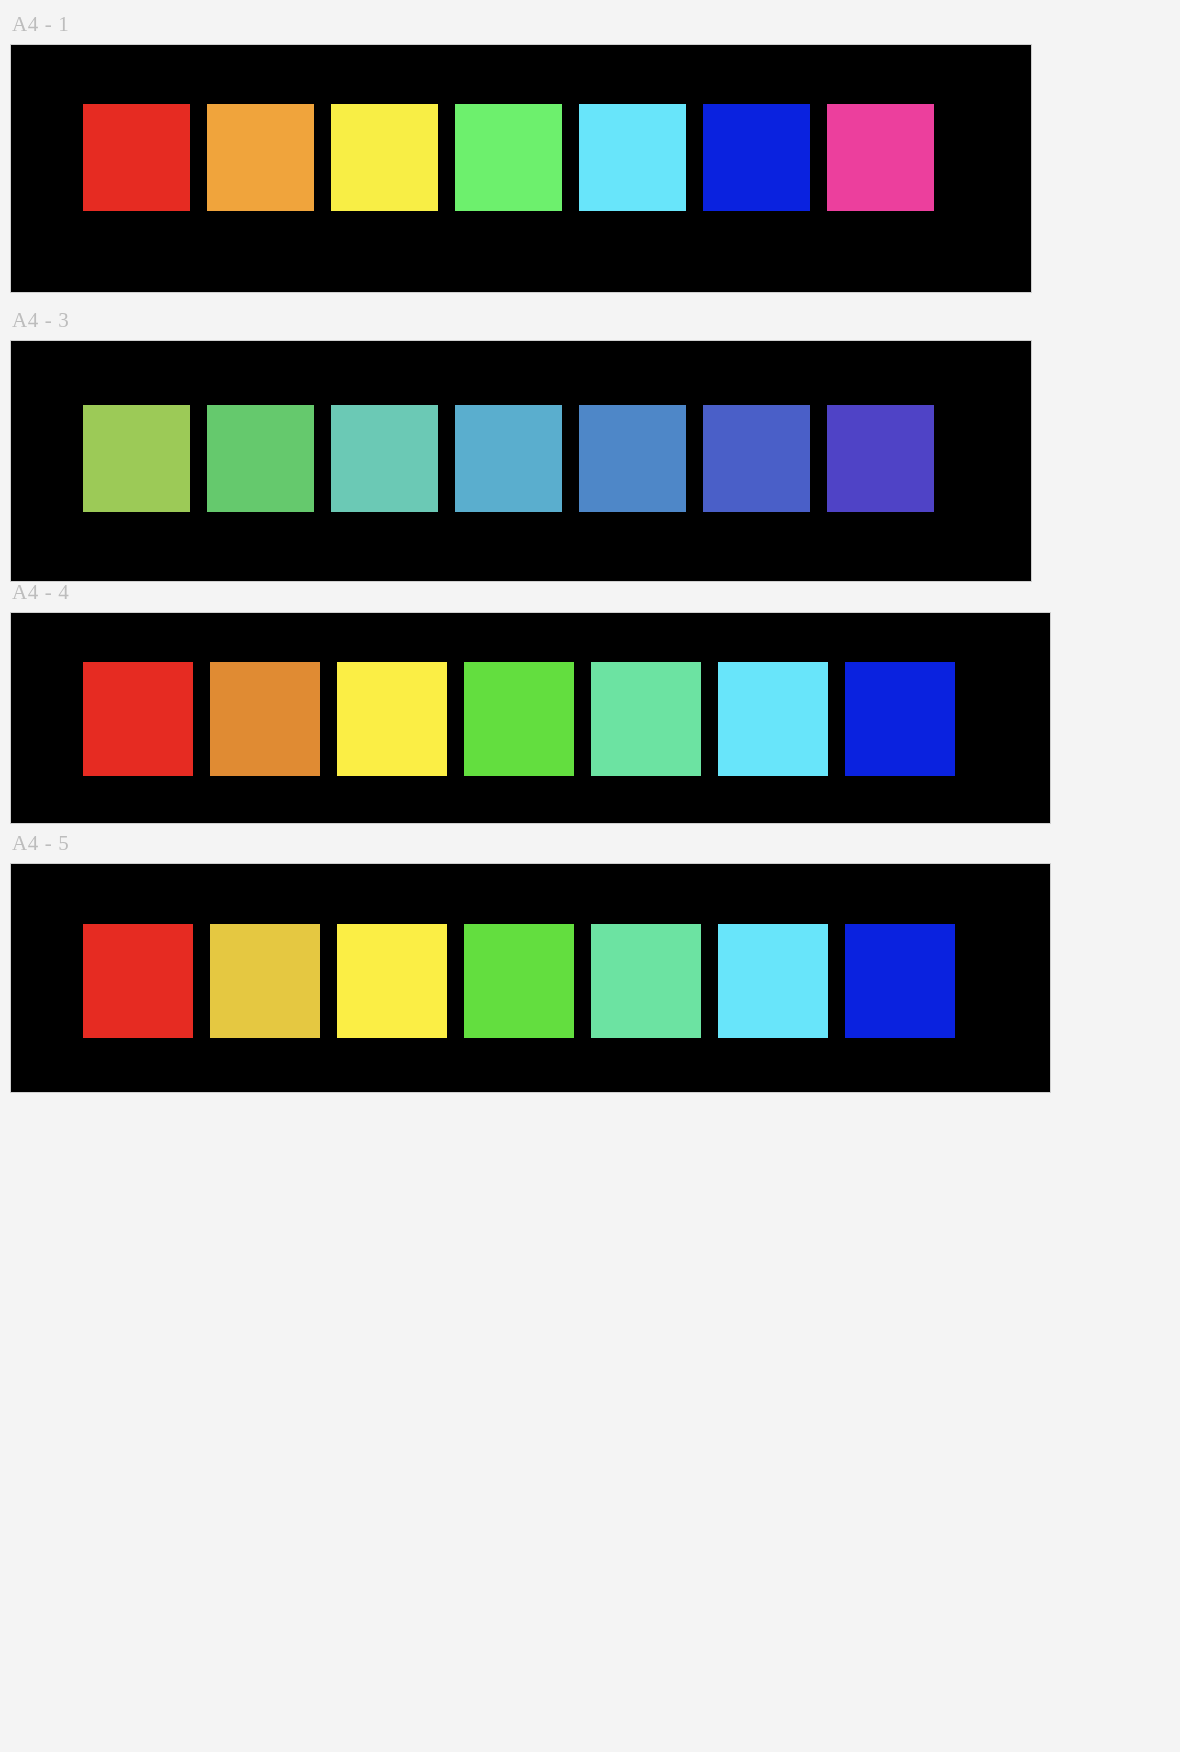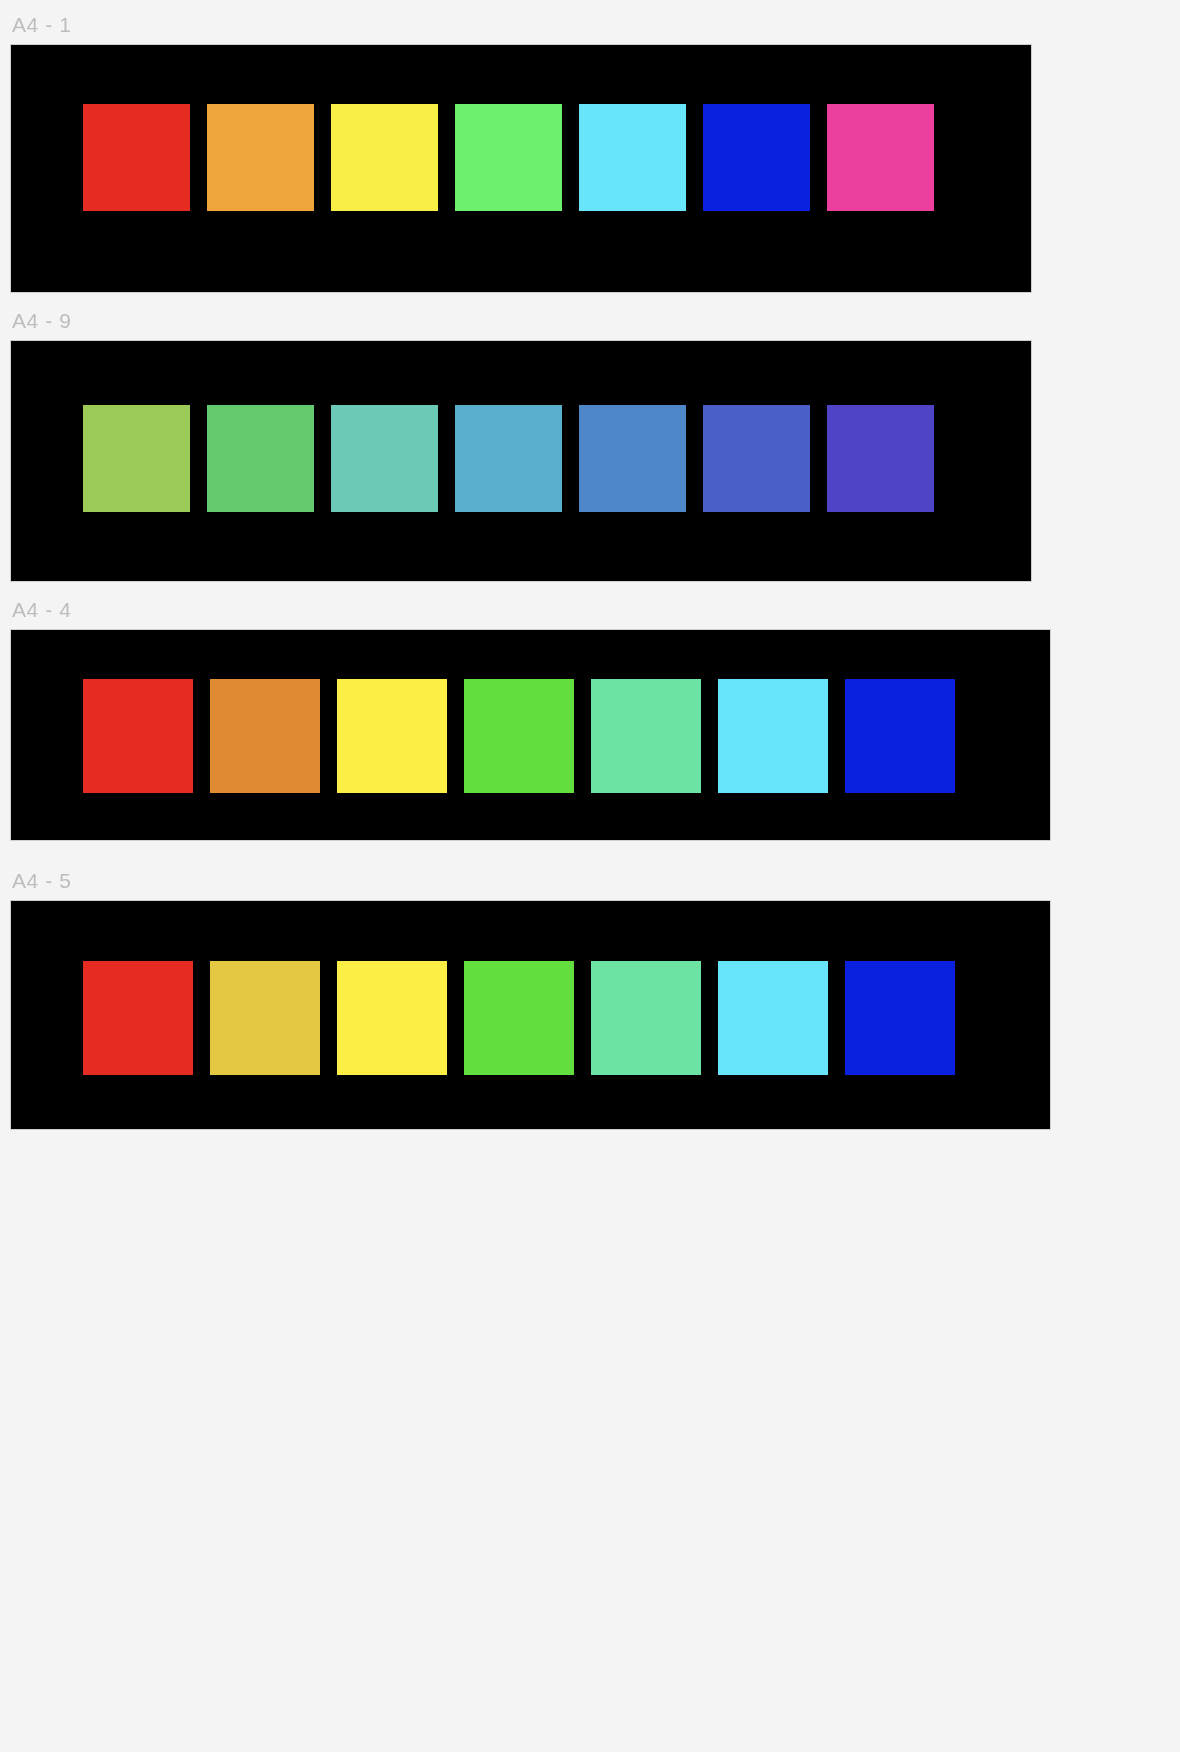--- a/index.html
+++ b/index.html
@@ -23,21 +23,21 @@
   }
   .palette-group {
     position: relative;
   }
   .group-label {
     color: #bdbdbd;
     font-size: 21px;
     line-height: 21px;
     letter-spacing: 0.6px;
     padding-left: 12px;
-    font-family: Liberation Sans, sans-serif;
+    font-family: Liberation Serif, serif;
     font-weight: 400;
     -webkit-font-smoothing: antialiased;
   }
   .swatch-panel {
     background: #000000;
     border: 1px solid #cfcfcf;
     box-sizing: border-box;
     position: relative;
     overflow: hidden;
   }
@@ -74,31 +74,31 @@
   #group-3 .group-label { padding-top: 17px; }
   #group-3 .swatch-panel {
     margin: 9px 0 0 10px;
     width: 1022px;
     height: 233px;
   }
   #group-3 .swatch-row { left: 72px; top: 58px; gap: 17px; }
   #group-3 .swatch { width: 107px; height: 107px; }
 
   
-  #group-4 .group-label { padding-top: 17px; }
+  #group-4 .group-label { }
   #group-4 .swatch-panel {
     margin: 9px 0 0 10px;
     width: 1041px;
     height: 212px;
   }
   #group-4 .swatch-row { left: 72px; top: 49px; gap: 17px; }
   #group-4 .swatch { width: 110px; height: 114px; }
 
   
-  #group-5 .group-label { padding-top: 29px; }
+  #group-5 .group-label { padding-top: 9px; }
   #group-5 .swatch-panel {
     margin: 9px 0 0 10px;
     width: 1041px;
     height: 230px;
   }
   #group-5 .swatch-row { left: 72px; top: 60px; gap: 17px; }
   #group-5 .swatch { width: 110px; height: 114px; }
 </style>
 </head>
 <body>
@@ -114,21 +114,21 @@
         <span class="swatch" style="background:#f8ee45;"></span>
         <span class="swatch" style="background:#6df06d;"></span>
         <span class="swatch" style="background:#68e5fa;"></span>
         <span class="swatch" style="background:#0a22df;"></span>
         <span class="swatch" style="background:#ec3f9d;"></span>
       </div>
     </div>
   </div>
 
   <div class="palette-group" id="group-2">
-    <div class="group-label">A4 - 9</div>
+    <div class="group-label">A4 - 3</div>
     <div class="swatch-panel">
       <div class="swatch-row">
         <span class="swatch" style="background:#9cca57;"></span>
         <span class="swatch" style="background:#65c96d;"></span>
         <span class="swatch" style="background:#6bc9b5;"></span>
         <span class="swatch" style="background:#5aaece;"></span>
         <span class="swatch" style="background:#4e87c8;"></span>
         <span class="swatch" style="background:#4a5fc8;"></span>
         <span class="swatch" style="background:#4f43c6;"></span>
       </div>

